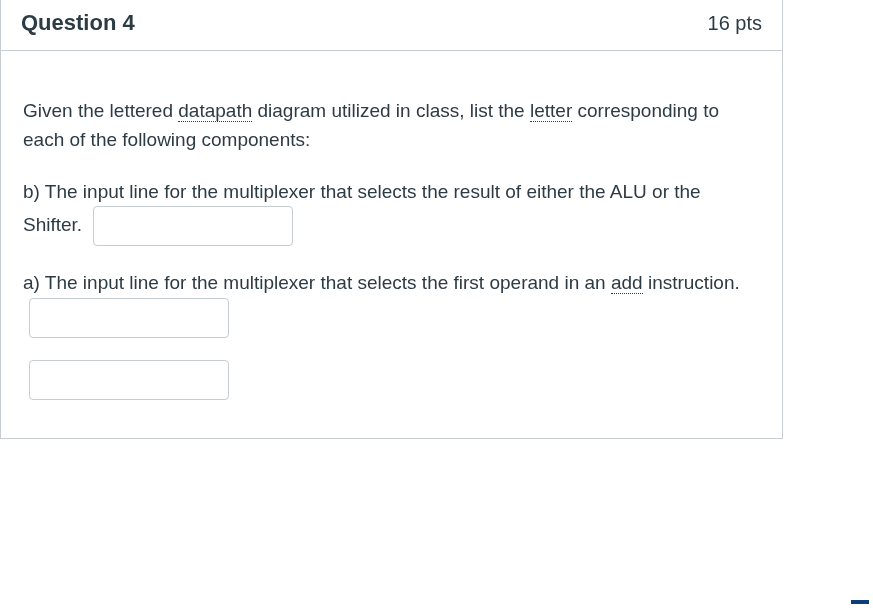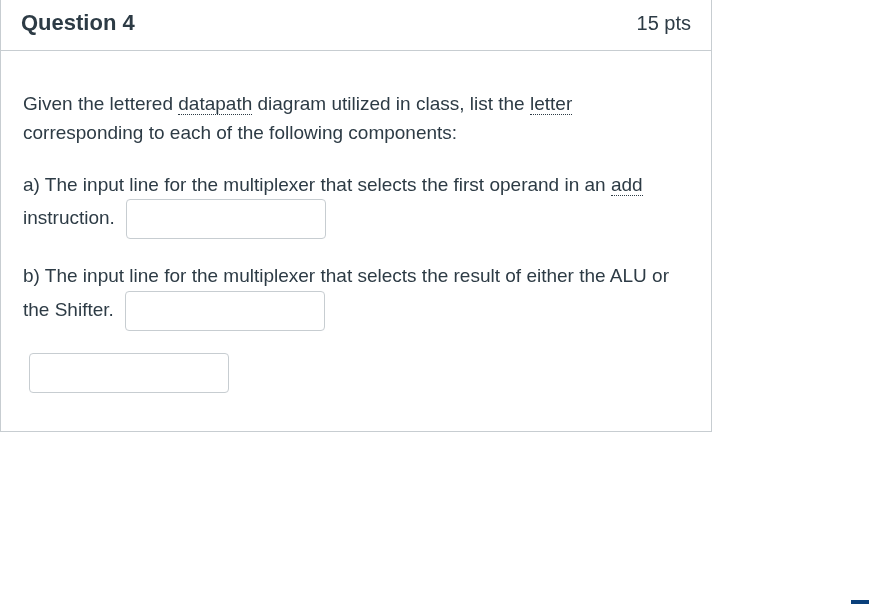--- a/index.html
+++ b/index.html
@@ -6,21 +6,21 @@
   body {
     margin: 0;
     font-family: "Helvetica Neue", Helvetica, Arial, sans-serif;
     color: #2d3b45;
     background: #fff;
     width: 873px;
   }
   .question-card {
     border: 1px solid #c7cdd1;
     border-top: none;
-    width: 712px;
+    width: 783px;
   }
   .q-header {
     display: flex;
     justify-content: space-between;
     align-items: baseline;
     padding: 10px 20px 14px 20px;
     border-bottom: 1px solid #c7cdd1;
   }
   .q-title {
     font-size: 22px;
@@ -30,21 +30,21 @@
   .q-pts {
     font-size: 20px;
     color: #2d3b45;
   }
   .q-body {
     padding: 28px 22px 16px 22px;
     font-size: 19px;
     line-height: 1.55;
     color: #2d3b45;
   }
-  .q-body p { margin: 10px 0 22px 0; }
+  .q-body p { margin: 17px 0 22px 0; }
   .stem { margin-bottom: 26px; }
   .part { margin-bottom: 26px; }
   .dotted {
     border-bottom: 1px dotted #2d3b45;
     text-decoration: none;
     color: inherit;
   }
   input.blank {
     display: inline-block;
     width: 200px;
@@ -65,36 +65,36 @@
     height: 4px;
     background: #0a3f7a;
   }
 </style>
 </head>
 <body>
 
 <div class="question-card">
   <div class="q-header">
     <span class="q-title">Question 4</span>
-    <span class="q-pts">15 pts</span>
+    <span class="q-pts">16 pts</span>
   </div>
 
   <div class="q-body">
 
     <p class="stem">
       <span>Given the lettered </span><span class="dotted">datapath</span><span> diagram utilized in class, list the </span><span class="dotted">letter</span><span> corresponding to each of the following components:</span>
     </p>
 
     <p class="part">
-      <span>a) The input line for the multiplexer that selects the first operand in an </span><span class="dotted">add</span><span> instruction.</span>
+      <span>b) The input line for the multiplexer that selects the result of either the ALU or the Shifter.</span>
       <input class="blank" type="text" value="" style="">
     </p>
 
     <p class="part">
-      <span>b) The input line for the multiplexer that selects the result of either the ALU or the Shifter.</span>
+      <span>a) The input line for the multiplexer that selects the first operand in an </span><span class="dotted">add</span><span> instruction.</span>
       <input class="blank" type="text" value="" style="">
     </p>
 
     <p class="part">
       <input class="blank" type="text" value="" style="">
     </p>
 
   </div>
 </div>
 

